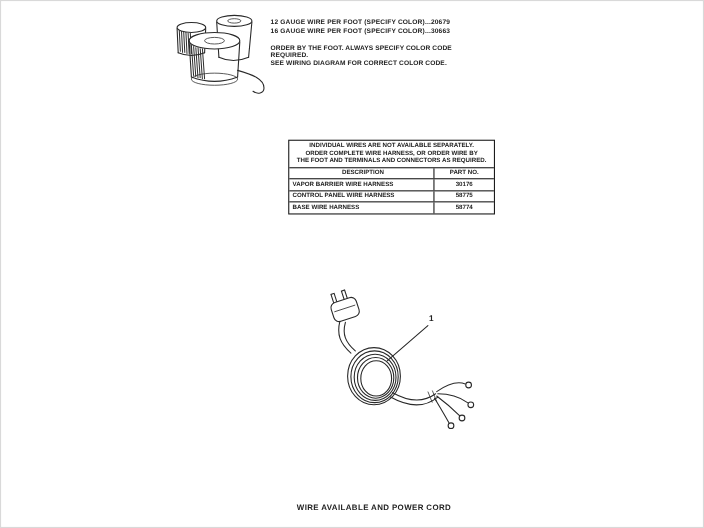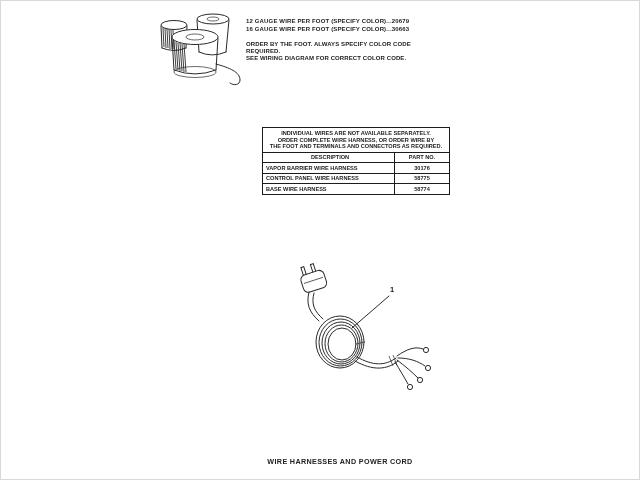--- a/index.html
+++ b/index.html
@@ -163,15 +163,15 @@
         <circle class="ink-fill" cx="137" cy="122" r="2.6"></circle>
         <path class="ink" d="M112,104 C117,112 121,119 125,126"></path>
         <circle class="ink-fill" cx="127" cy="129" r="2.6"></circle>
       </g>
 
       <path class="ink" d="M106,38 L69,70"></path>
     </svg>
   </div>
   <div class="callout-1">1</div>
 
-  <div class="caption">WIRE HARNESSES AND POWER CORD</div>
+  <div class="caption">WIRE AVAILABLE AND POWER CORD</div>
 
 </div>
 
 </body></html>

